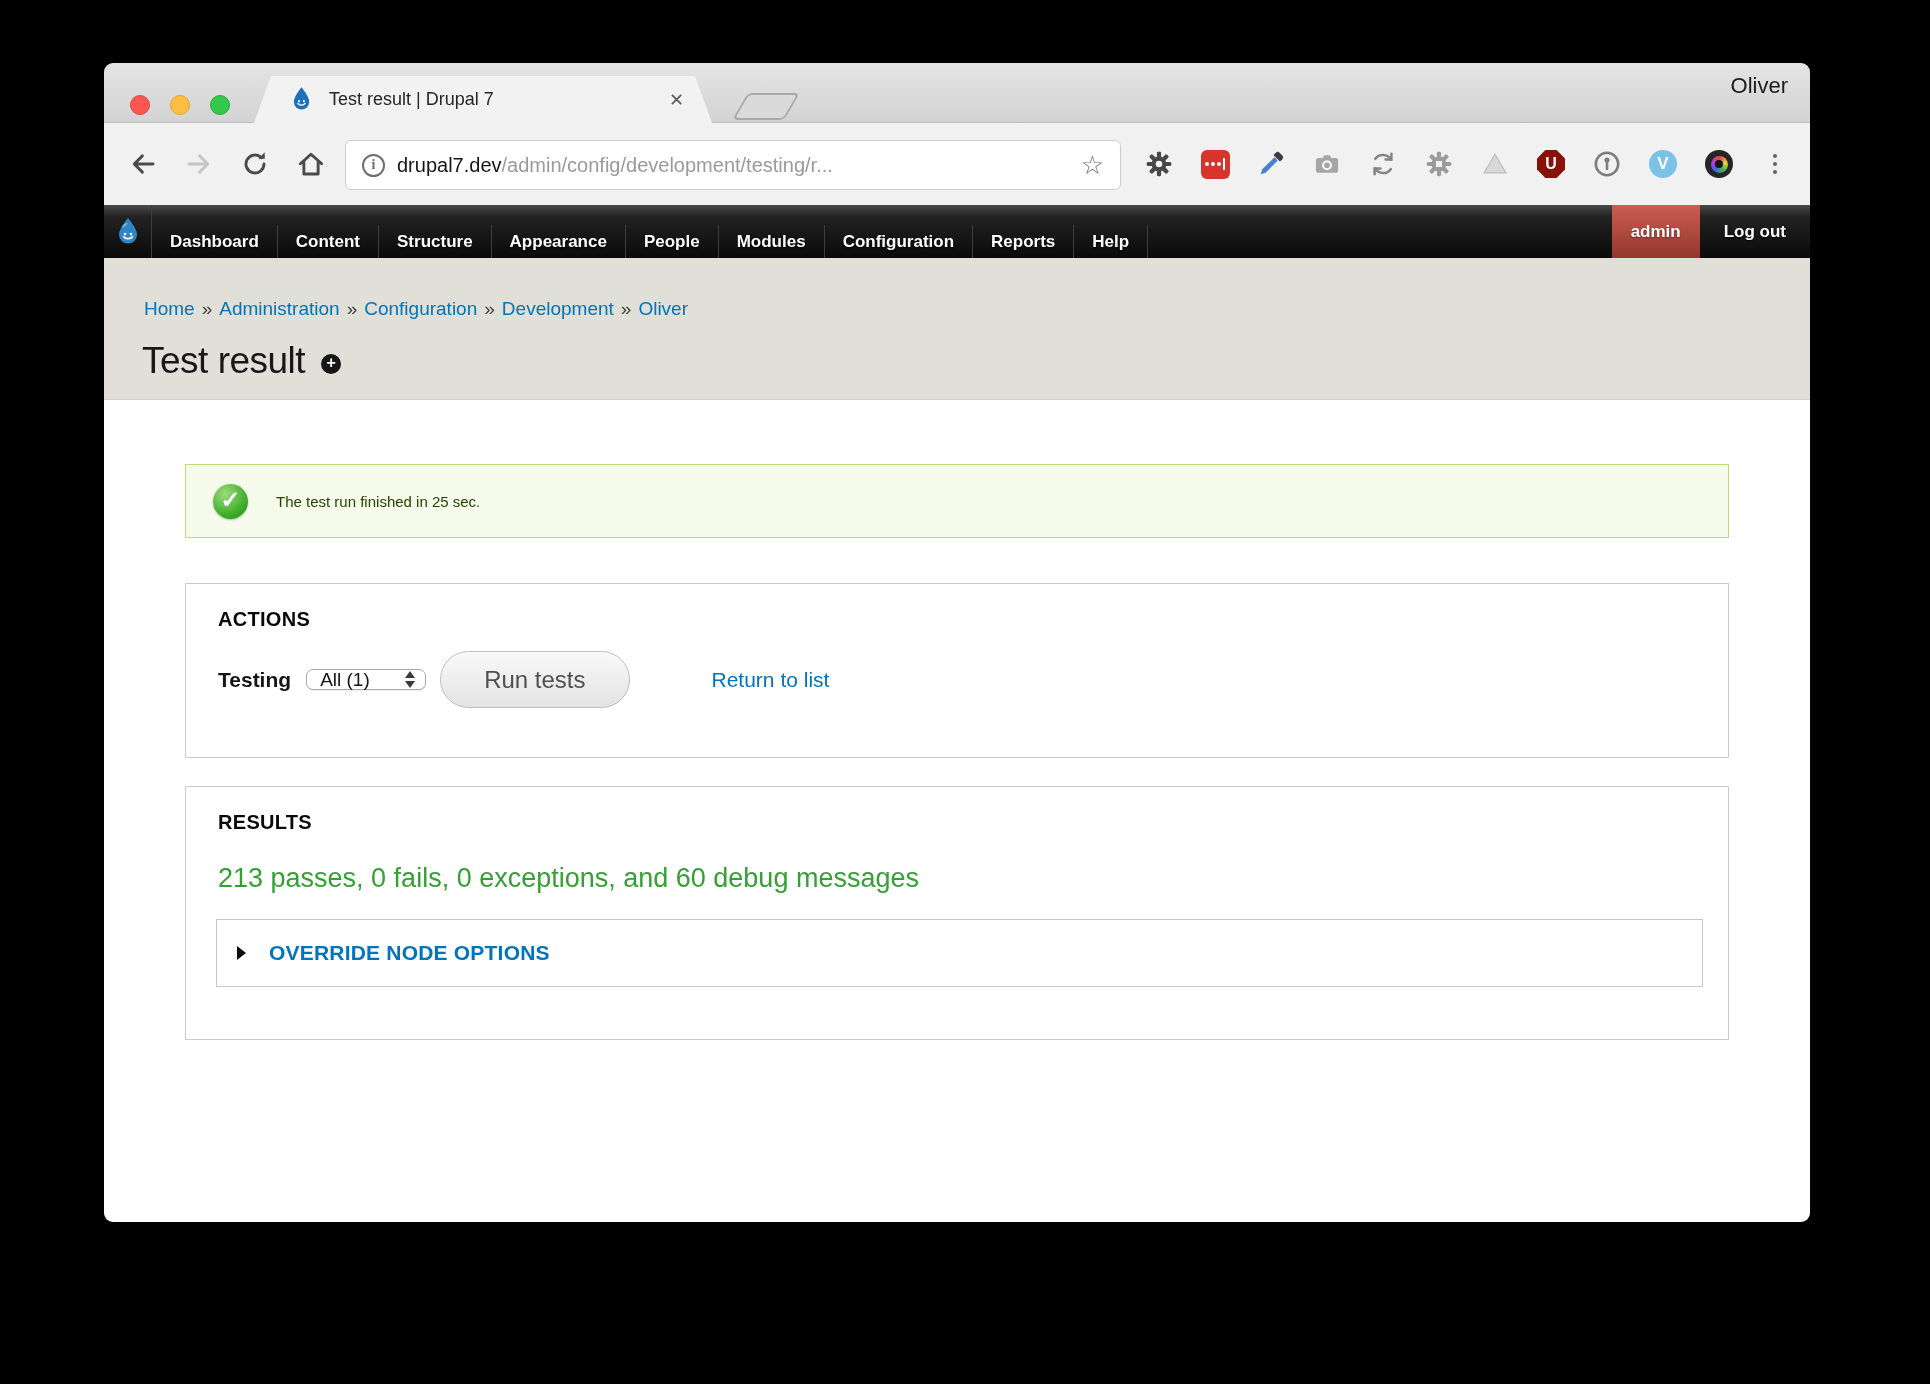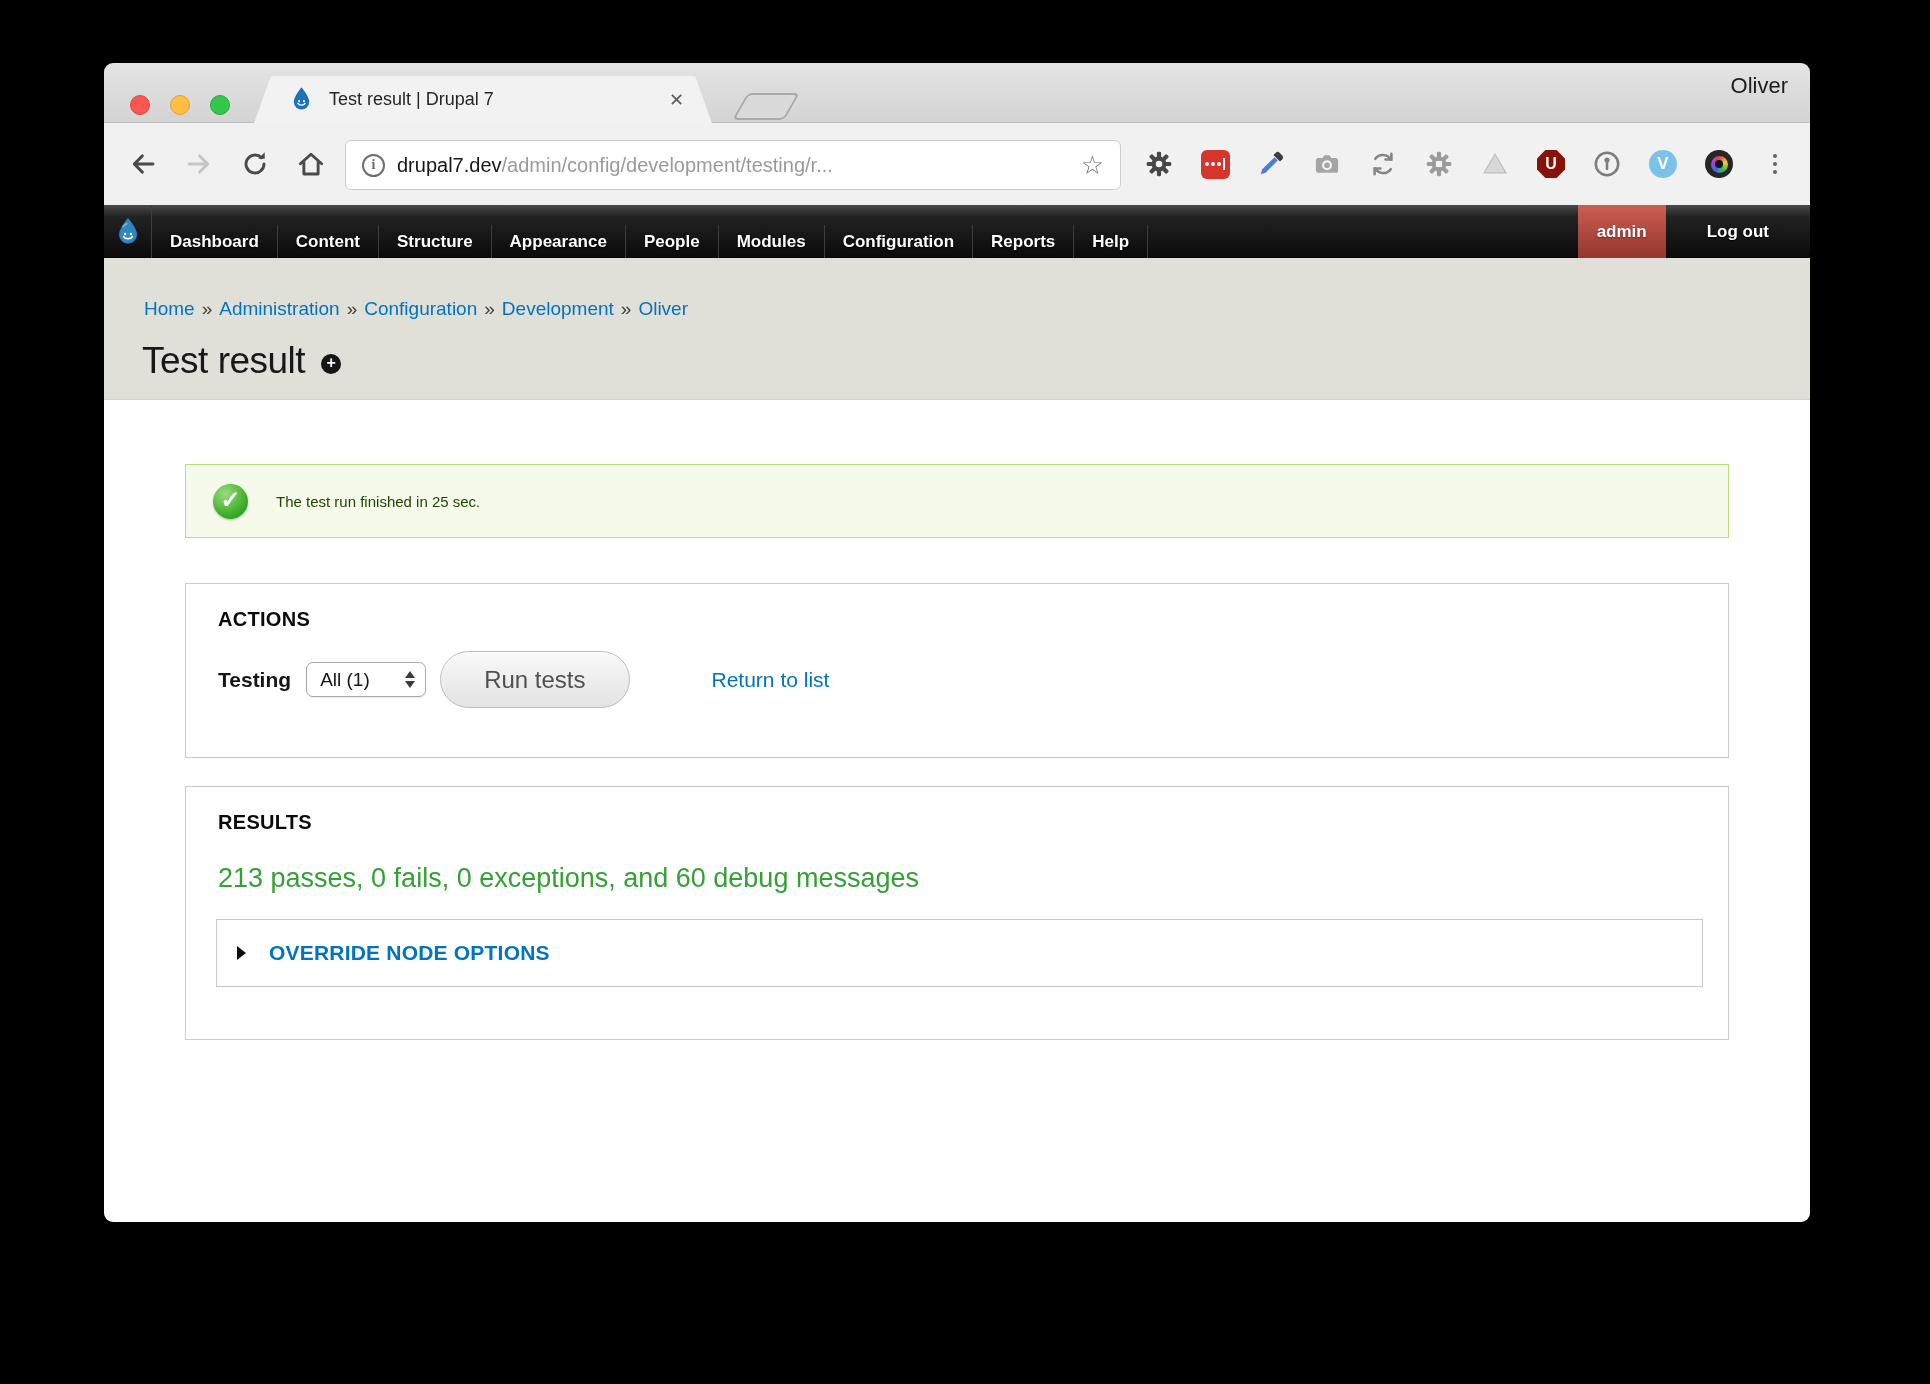--- a/index.html
+++ b/index.html
@@ -88,21 +88,21 @@
   .drupal-logo { width:48px; display:flex; align-items:center; justify-content:center;
                  border-right:1px solid #3d3d3d; }
   .drupal-logo svg { width:28px; height:30px; }
   .dbar-item { display:flex; align-items:center; padding:0 18px; color:#fff;
                font-size:17px; font-weight:bold; text-decoration:none;
                border-right:1px solid #3d3d3d; text-shadow:0 1px 2px #000; cursor:pointer;margin-top:20px; }
   .dbar-spacer { flex:1 1 auto; }
   .dbar-admin { display:flex; align-items:center; justify-content:center; width:88px;
                 color:#fff; font-size:17px; font-weight:bold; text-shadow:0 1px 2px rgba(0,0,0,.4);
                 background:linear-gradient(#cd5d52,#93362d); cursor:pointer; }
-  .dbar-logout { display:flex; align-items:center; padding:0 41px; color:#fff;
+  .dbar-logout { display:flex; align-items:center; padding:0 24px; color:#fff;
                  font-size:17px; font-weight:bold; text-shadow:0 1px 2px #000; cursor:pointer; }
 
   
   .page-header { position:relative; height:142px; background:#e0e0d8;
                  border-bottom:1px solid #d2d2ca; padding-left:40px; }
   .breadcrumb { position:absolute; top:40px; left:40px; font-size:19px; }
   .breadcrumb a { color:#0074bd; text-decoration:none; cursor:pointer; }
   .breadcrumb .sep { color:#3f3f3f; margin:0 7px; }
   .title-row { position:absolute; top:82px; left:38px; display:flex; align-items:center; gap:16px; }
   .page-title { font-size:37px; color:#181818; letter-spacing:-0.5px; }
@@ -123,21 +123,21 @@
   .status-text { margin-left:28px; font-size:15px; color:#234600; }
 
   .panel { position:absolute; left:81px; width:1544px; background:#fff; border:1px solid #cccccc; }
   .panel-actions { top:183px; height:175px; }
   .panel-results { top:386px; height:254px; }
   .panel-legend { position:absolute; top:24px; left:32px; font-size:20px; font-weight:bold;
                   color:#0a0a0a; letter-spacing:.3px; }
 
   .actions-row { position:absolute; top:67px; left:32px; height:57px; display:flex; align-items:center; }
   .filter-label { font-size:21px; font-weight:bold; color:#161616; }
-  .filter-select { margin-left:15px; width:120px; height:35px; background:#fff;
+  .filter-select { margin-left:15px; width:120px; height:21px; background:#fff;
                    border:1px solid #a9a9a9; border-radius:7px; display:flex; align-items:center;
                    padding:0 10px 0 13px; box-shadow:0 1px 1px rgba(0,0,0,.08); cursor:pointer; }
   .filter-select .val { font-size:19px; color:#141414; flex:1 1 auto; }
   .spin-arrows { display:flex; flex-direction:column; gap:3px; align-items:center; }
   .spin-arrows .up { width:0; height:0; border-left:5.5px solid transparent;
                      border-right:5.5px solid transparent; border-bottom:7px solid #3a3a3a; }
   .spin-arrows .down { width:0; height:0; border-left:5.5px solid transparent;
                        border-right:5.5px solid transparent; border-top:7px solid #3a3a3a; }
   .run-btn { margin-left:14px; height:57px; padding:0 43px; border-radius:29px;
              border:1px solid #bdbdbd; background:linear-gradient(#f9f9f9,#e3e3e3);

